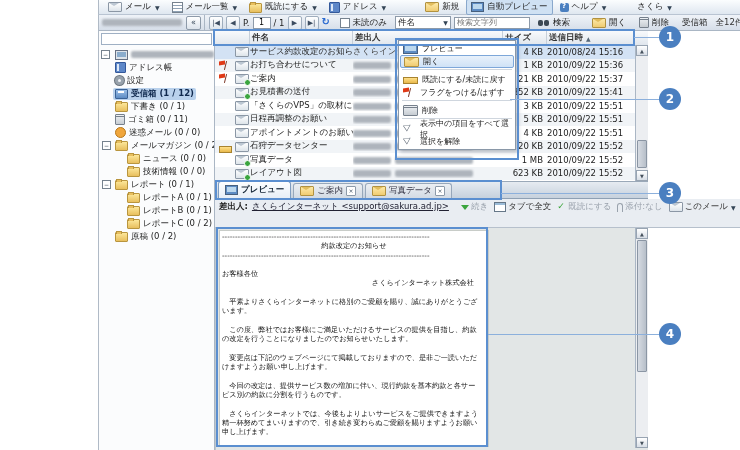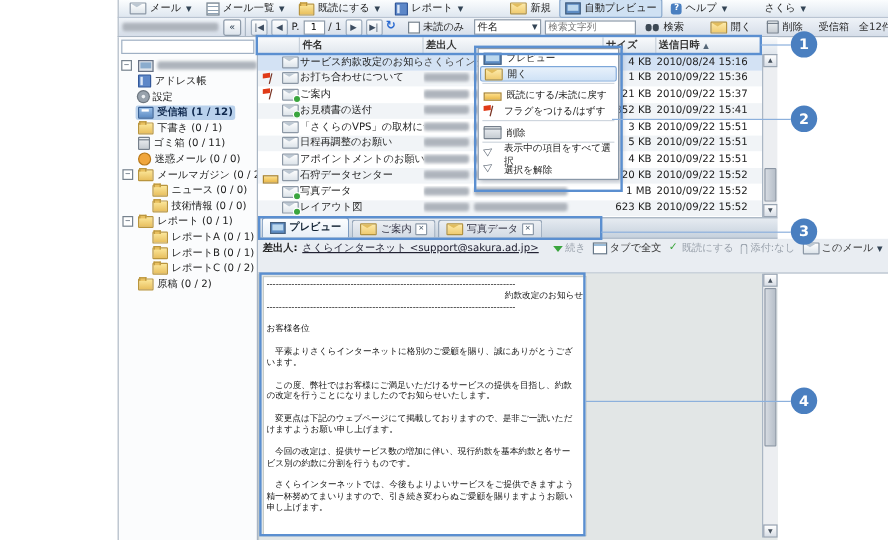--- a/index.html
+++ b/index.html
@@ -131,21 +131,21 @@
   .mh-line{display:flex;align-items:center;gap:4px;height:12px;white-space:nowrap}
   .mh-label{font-weight:bold;color:#222}
   .mh-link{text-decoration:underline;color:#223}
   .actions{display:flex;align-items:center;gap:6px;margin-left:8px}
   .act{display:inline-flex;align-items:center;gap:2px;color:#333}
   .act.is-disabled{color:#9aa2ac}
   
   .mbody{position:absolute;left:215px;top:228px;width:433px;bottom:0;background:#e2e6e6;border-left:1px solid #c0c8cc;box-sizing:border-box}
   .bodybox{position:absolute;left:3px;top:2px;width:270px;height:217px;background:#fff;border:1px solid #c8ccc8;padding:1px 2px;overflow:hidden;box-sizing:border-box}
   .bl{height:9.3px;line-height:9.3px;font-size:7.2px;white-space:pre;overflow:hidden;color:#111}
-  .bl.al-c{text-align:right}
+  .bl.al-c{text-align:center}
   .bl.al-r{text-align:right;padding-right:12px}
   .mbody .vscroll{top:0;bottom:2px}
   .mbody .thumb{top:12px;height:130px}
   
   .rbox{position:absolute;border:2px solid #5b8fd0;pointer-events:none;z-index:50;box-sizing:border-box}
   #rb1{left:213px;top:29px;width:422px;height:17px}
   #rb2{left:395px;top:38px;width:124px;height:122px}
   #rb3{left:215px;top:180px;width:287px;height:20px}
   #rb4{left:216px;top:227px;width:272px;height:220px}
   .callout{position:absolute;z-index:60}
@@ -176,21 +176,21 @@
           <span>メール一覧</span>
           <span class="caret jsc">▼</span>
         </span>
         <span class="tbtn is-caret">
           <span class="ic js-ic ic-folder"></span>
           <span>既読にする</span>
           <span class="caret jsc">▼</span>
         </span>
         <span class="tbtn is-caret">
           <span class="ic js-ic ic-book"></span>
-          <span>レポート</span>
+          <span>アドレス</span>
           <span class="caret jsc">▼</span>
         </span>
         <span class="tbtn is-sep">
           <span class="ic js-ic"></span>
           <span></span>
         </span>
         <span class="tbtn">
           <span class="ic js-ic ic-mail-y"></span>
           <span>新規</span>
         </span>
@@ -612,20 +612,21 @@
 
   
   <div class="mbody">
     <div class="bodybox">
 
     <div class="bl">--------------------------------------------------------------------------------</div>
         <div class="bl al-c">約款改定のお知らせ</div>
         <div class="bl">--------------------------------------------------------------------------------</div>
         <div class="bl"></div>
         <div class="bl">お客様各位</div>
+        <div class="bl al-r">さくらインターネット株式会社</div>
         <div class="bl"></div>
         <div class="bl">　平素よりさくらインターネットに格別のご愛顧を賜り、誠にありがとうござ</div>
         <div class="bl">います。</div>
         <div class="bl"></div>
         <div class="bl">　この度、弊社ではお客様にご満足いただけるサービスの提供を目指し、約款</div>
         <div class="bl">の改定を行うことになりましたのでお知らせいたします。</div>
         <div class="bl"></div>
         <div class="bl">　変更点は下記のウェブページにて掲載しておりますので、是非ご一読いただ</div>
         <div class="bl">けますようお願い申し上げます。</div>
         <div class="bl"></div>

